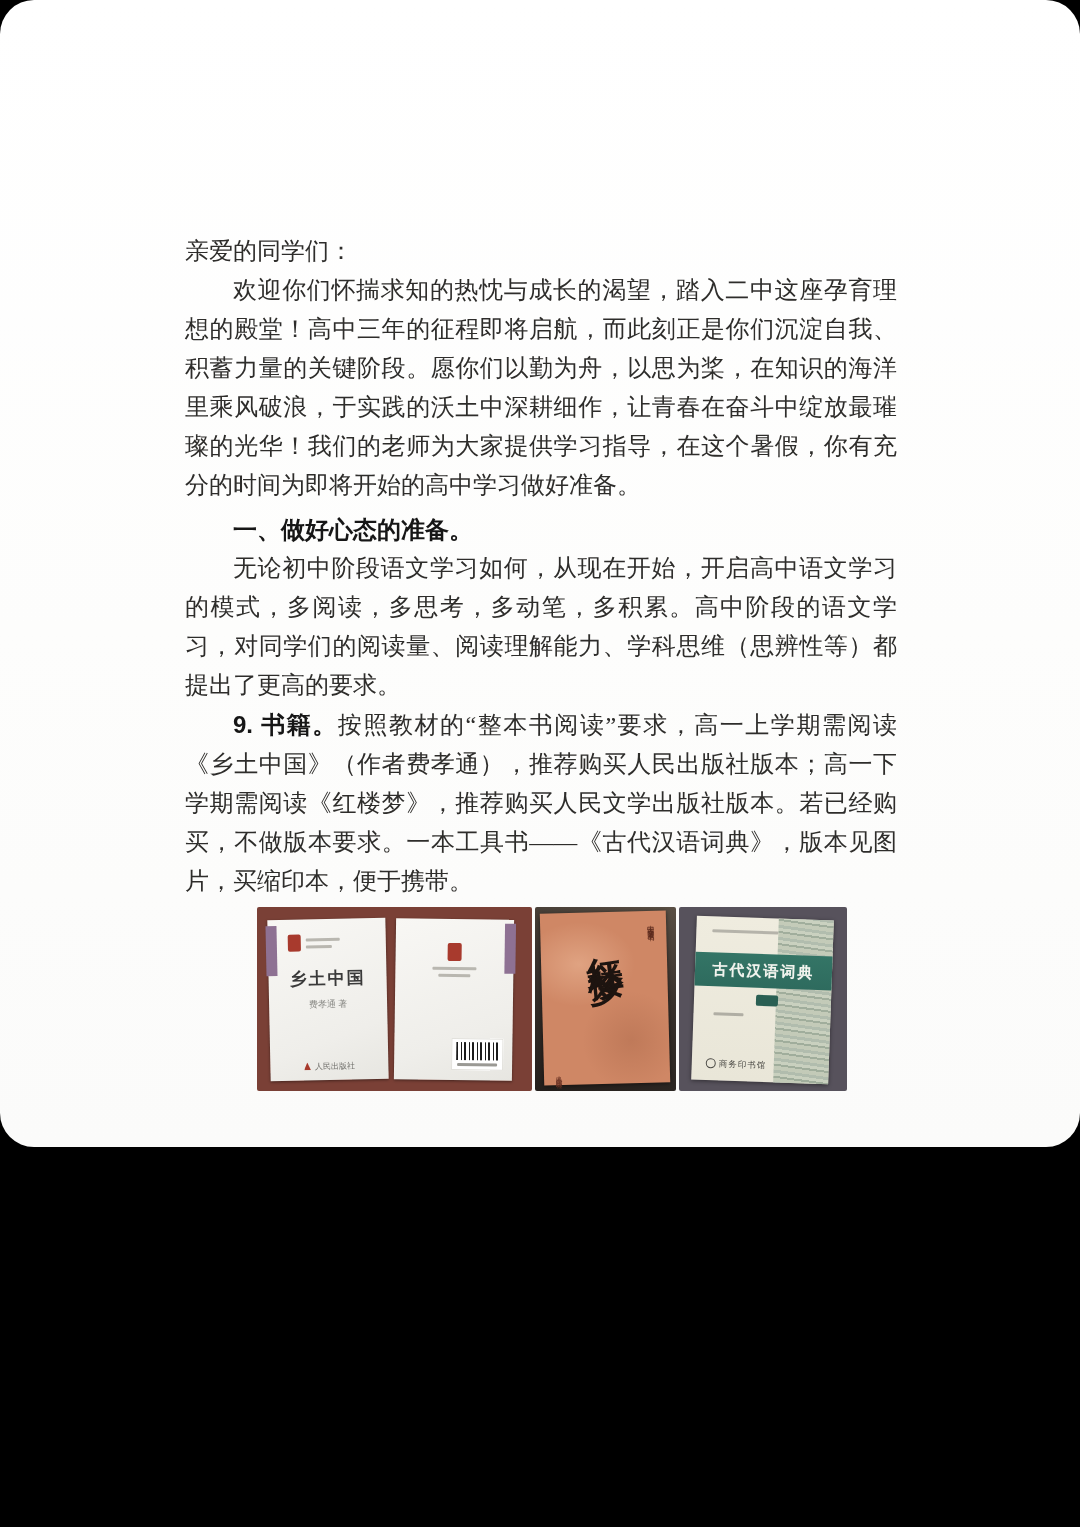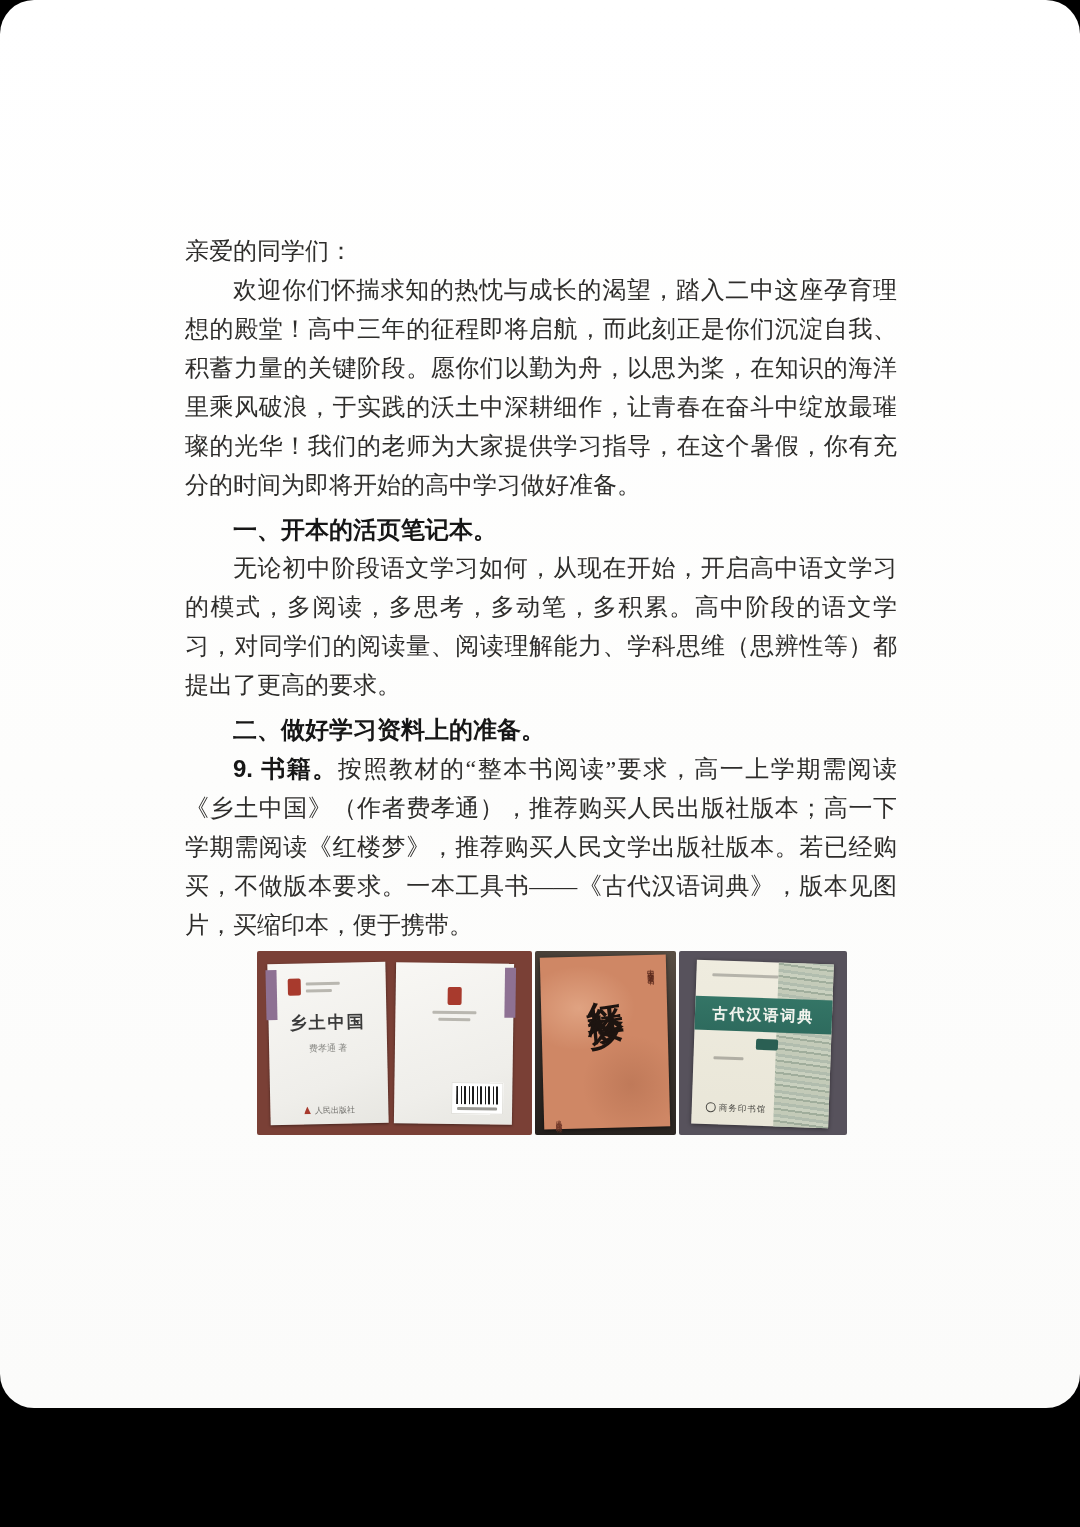--- a/index.html
+++ b/index.html
@@ -9,21 +9,21 @@
     --mauve:#8e7193;
     --seal-red:#a83a2d;
     --salmon:#cf8765;
     --teal:#2e6b5e;
     --photo3-bg:#57525c;
     --photo2-bg:#3a332e;
   }
   html,body{margin:0;padding:0;background:#000;}
   .page{
     position:relative;
-    width:1080px;height:1408px;
+    width:1080px;height:1147px;
     background:linear-gradient(180deg,#ffffff 0%,#fdfdfc 55%,#fbfbfa 100%);
     border-radius:34px;
     overflow:hidden;
     font-family:"Liberation Serif","DejaVu Serif",serif;
     color:var(--ink);
   }
   .content{
     position:absolute;top:0;left:185px;width:712px;
     padding-top:232px;
     font-size:24px;line-height:39px;
@@ -177,24 +177,23 @@
 </head>
 <body>
 
 <div class="page">
   <div class="content">
 
     <p class="salutation">亲爱的同学们：</p>
     <p class="letter-body">欢迎你们怀揣求知的热忱与成长的渴望，踏入二中这座孕育理想的殿堂！高中三年的征程即将启航，而此刻正是你们沉淀自我、积蓄力量的关键阶段。愿你们以勤为舟，以思为桨，在知识的海洋里乘风破浪，于实践的沃土中深耕细作，让青春在奋斗中绽放最璀璨的光华！我们的老师为大家提供学习指导，在这个暑假，你有充分的时间为即将开始的高中学习做好准备。</p>
 
 
-    <p class="sec-heading">一、开本的活页笔记本。</p>
+    <p class="sec-heading">一、做好心态的准备。</p>
     <p class="body-para">无论初中阶段语文学习如何，从现在开始，开启高中语文学习的模式，多阅读，多思考，多动笔，多积累。高中阶段的语文学习，对同学们的阅读量、阅读理解能力、学科思维（思辨性等）都提出了更高的要求。</p>
 
-    <p class="sec-heading">二、做好学习资料上的准备。</p>
 
     <p class="body-para"><b class="runin-label">9. 书籍。</b><span>按照教材的“整本书阅读”要求，高一上学期需阅读《乡土中国》（作者费孝通），推荐购买人民出版社版本；高一下学期需阅读《红楼梦》，推荐购买人民文学出版社版本。若已经购买，不做版本要求。一本工具书——《古代汉语词典》，版本见图片，买缩印本，便于携带。</span></p>
 
     <div class="photo-row">
 
       <div class="photo photo-xiangtu">
         <div class="cover cover-front">
           <div class="mauve-stripe"></div>
           <div class="red-seal seal-front"></div>
           <div class="tiny-bar tb1"></div>

